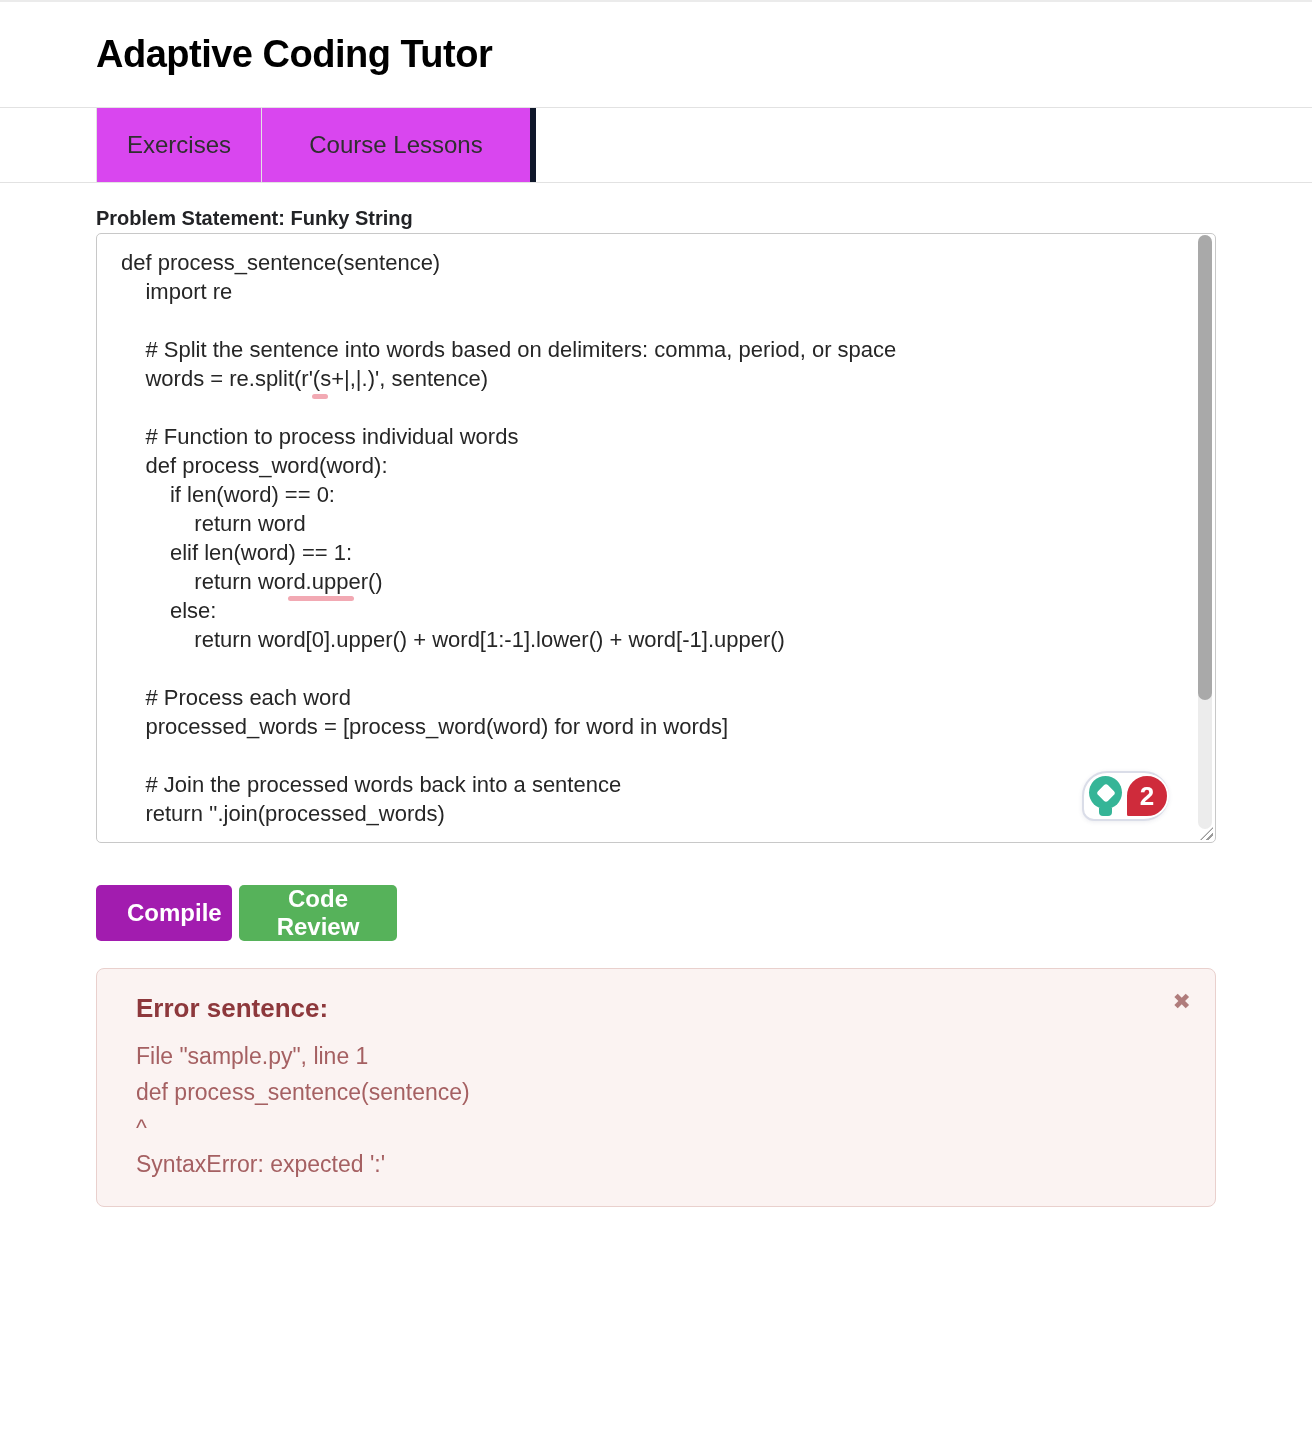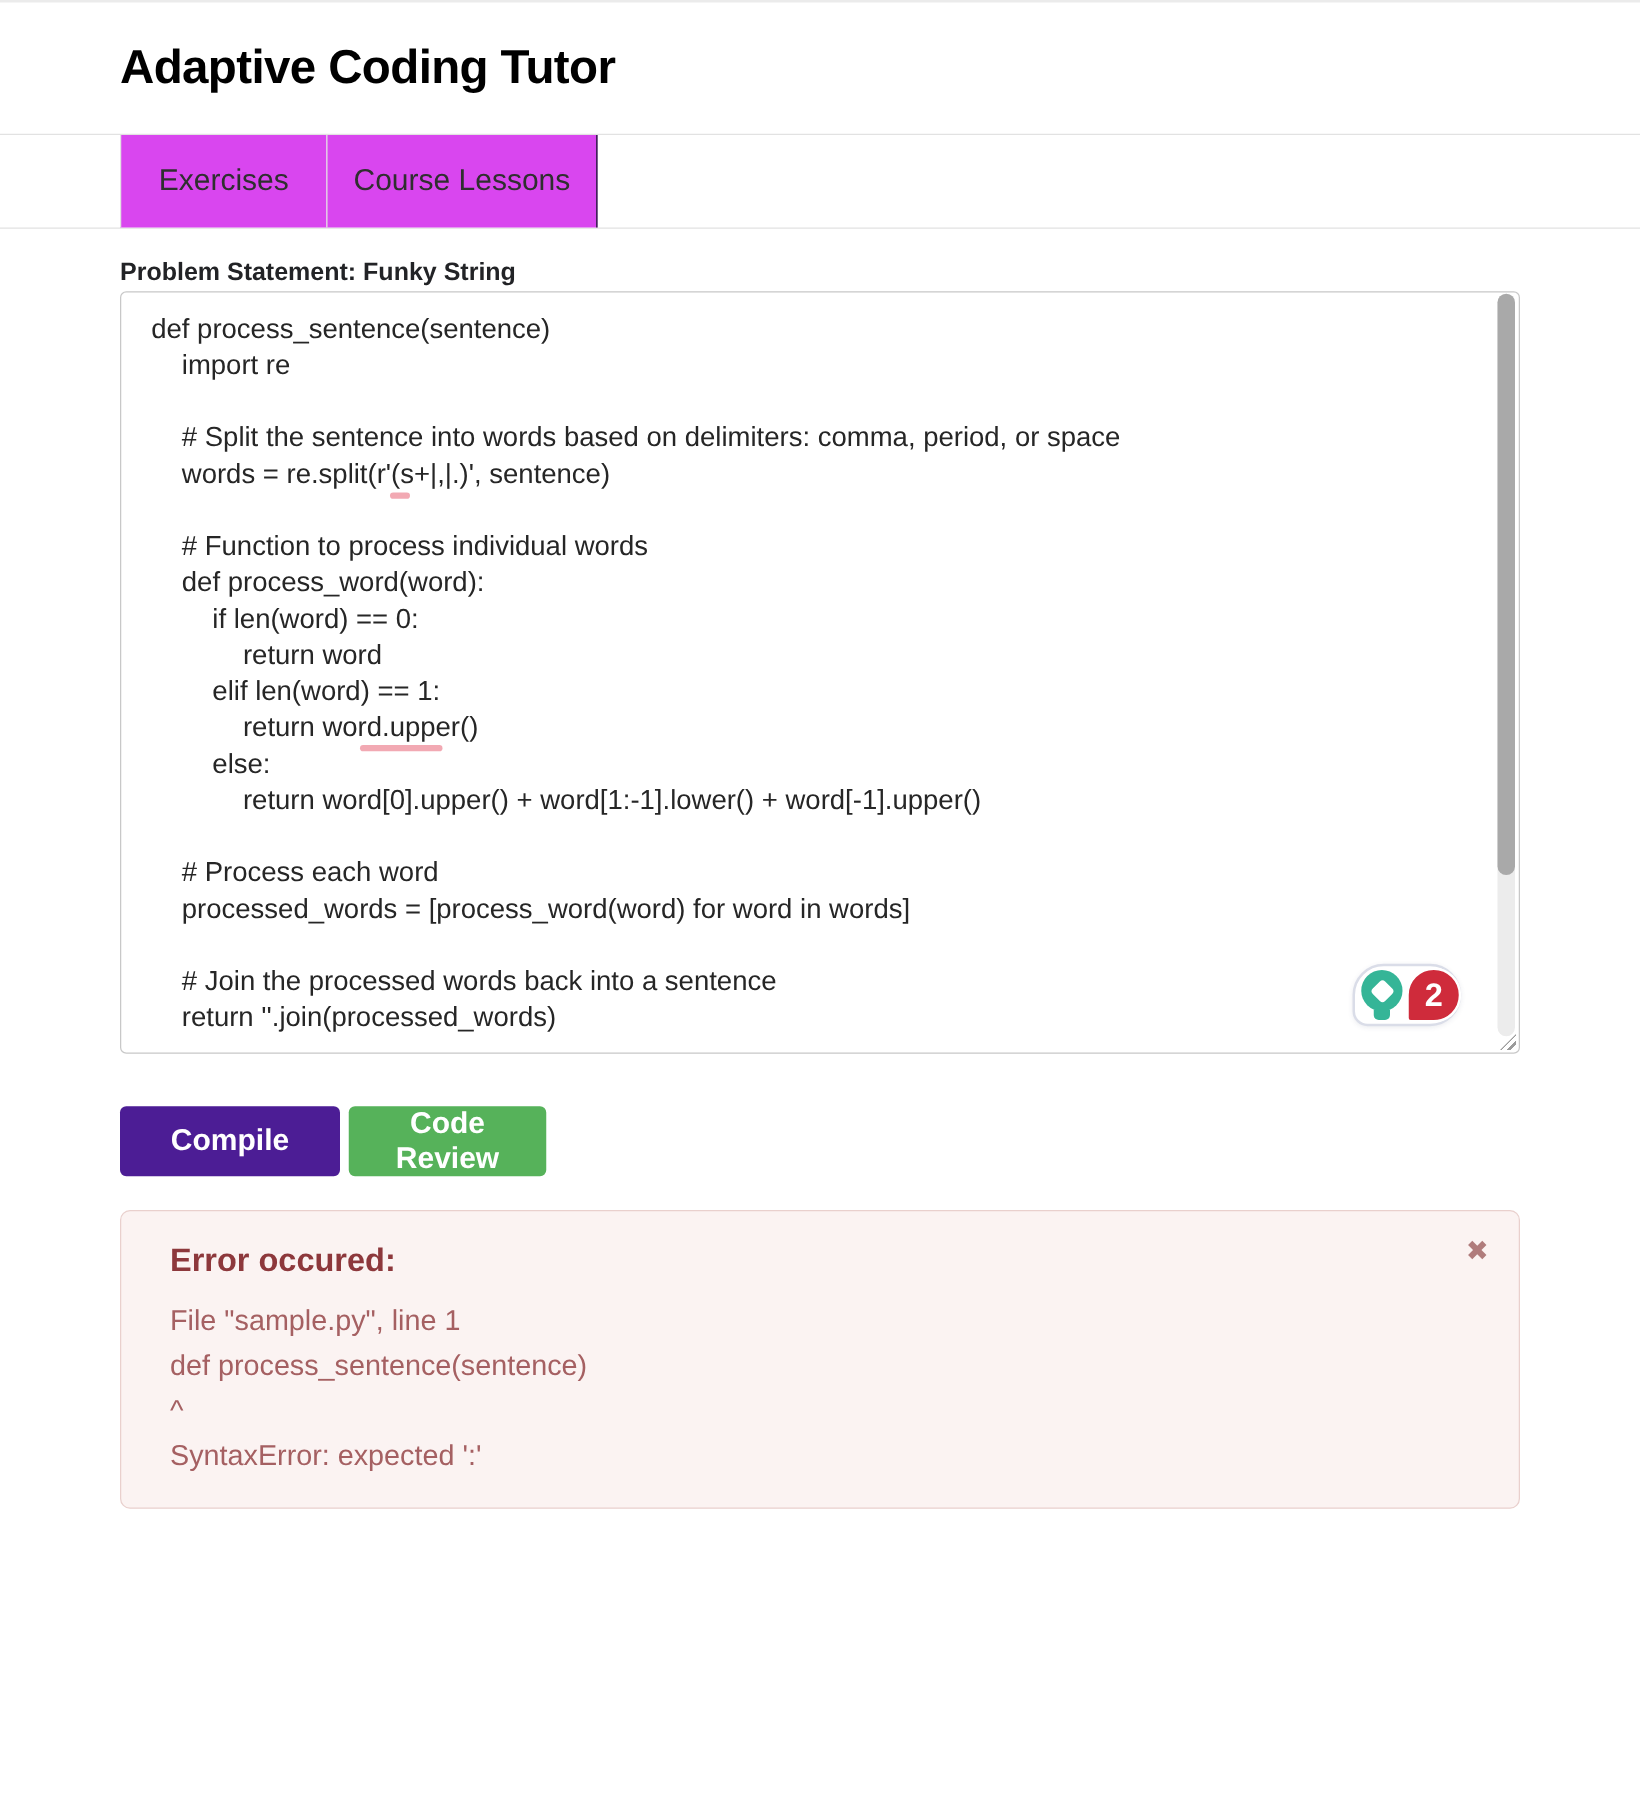--- a/index.html
+++ b/index.html
@@ -32,21 +32,21 @@
     background: #d946ef;
     border: none;
     border-left: 1px solid #e2e2e2;
     font-family: "Liberation Sans", sans-serif;
     font-size: 24px;
     color: #2f2f2f;
     cursor: pointer;
     padding: 0;
   }
   .tab.t1 { width: 165px; }
-  .tab.t2 { width: 217px; border-right: 1px solid #0f172a; }
+  .tab.t2 { width: 275px; border-right: 6px solid #0f172a; }
 
   
   main { padding-top: 24px; }
   .problem-heading { font-size: 20px; font-weight: 700; color: #222326; margin-bottom: 3px; }
   .problem-desc { font-size: 23px; line-height: 37px; color: #222326; margin-bottom: 26px; max-width: 1105px; }
 
   
   .editor-wrap {
     position: relative;
     width: 1120px;
@@ -133,21 +133,21 @@
   }
 
   
   .btn-row { margin-top: 42px; display: flex; gap: 7px; }
   .btn {
     height: 56px; border: none; border-radius: 5px;
     font-family: "Liberation Sans", sans-serif;
     font-size: 24px; font-weight: 700; color: #ffffff;
     padding: 0 31px; cursor: pointer;
   }
-  .btn-blue { background: #4c1d95; width: 176px; }
+  .btn-blue { background: #a21caf; width: 136px; }
   .btn-green { background: #56b25a; width: 158px; }
 
   
   .error-box {
     position: relative;
     margin-top: 27px;
     width: 1120px;
     background: #fbf3f2;
     border: 1px solid #e9d0cd;
     border-radius: 8px;
@@ -223,20 +223,20 @@
       </div>
     </div>
 
     <div class="btn-row">
       <button class="btn btn-blue">Compile</button>
       <button class="btn btn-green">Code Review</button>
     </div>
 
     <div class="error-box">
       <button class="error-close">✖</button>
-      <h3 class="error-heading">Error occured:</h3>
+      <h3 class="error-heading">Error sentence:</h3>
       <div class="error-line">File "sample.py", line 1</div>
       <div class="error-line">def process_sentence(sentence)</div>
       <div class="error-line">^</div>
       <div class="error-line syntax">SyntaxError: expected ':'</div>
     </div>
   </div>
 </main>
 
 </body></html>

